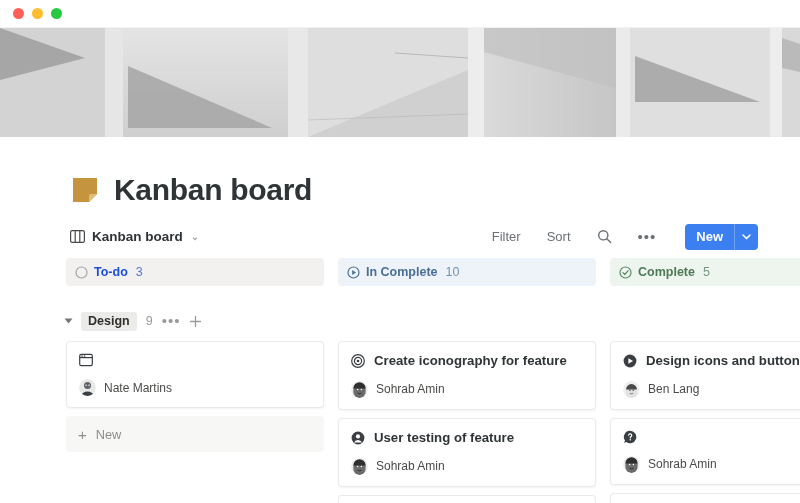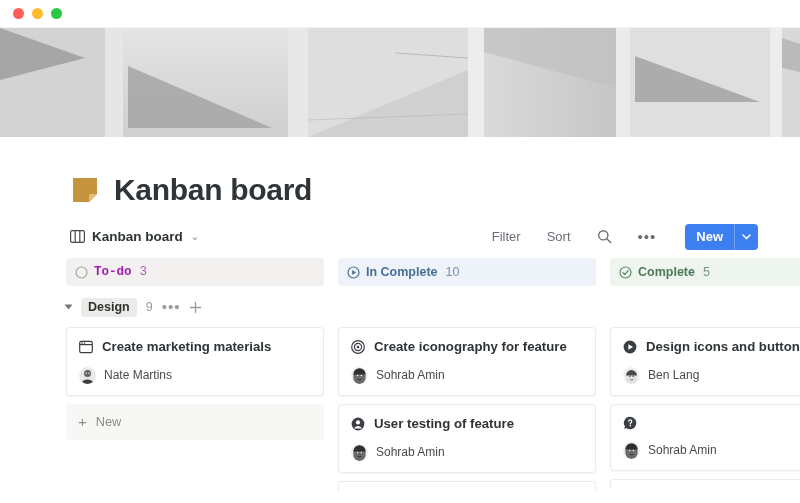--- a/index.html
+++ b/index.html
@@ -133,31 +133,31 @@
     height: 28px;
     border-radius: 4px;
     display: flex;
     align-items: center;
     gap: 6px;
     padding: 0 9px;
     font-size: 12.5px;
   }
   .col-head .nm { font-weight: bold; }
   .col-head .ct { font-weight: normal; opacity: .75; margin-left: 2px; }
-  .col-head.todo     { background: #f2f1f0; color: #a21caf; font-family: Liberation Mono, monospace; }
+  .col-head.todo     { background: #f2f1f0; color: #1d4ed8; }
   .col-head.progress { background: #eef3fa; color: #4a6f96; }
   .col-head.complete { background: #eef5ef; color: #4e7a58; }
 
   
   .group-row {
     display: flex;
     align-items: center;
     gap: 9px;
     height: 30px;
-    margin-top: 6px;
+    margin-top: 20px;
     margin-left: -16px;
     padding-left: 16px;
   }
   .tri {
     width: 0; height: 0;
     border-left: 5px solid #787774;
     border-top: 4px solid transparent;
     border-bottom: 4px solid transparent;
     transform: rotate(90deg);
     margin-right: 1px;
@@ -383,21 +383,20 @@
         <div class="card">
           <div class="card-title">
             <span class="ico">
               <svg width="14" height="14" viewBox="0 0 14 14" aria-hidden="true">
                 <rect x="0.7" y="1.4" width="12.6" height="11.2" rx="1.6" fill="none" stroke="#3b3f44" stroke-width="1.2"></rect>
                 <line x1="0.9" y1="4.6" x2="13.1" y2="4.6" stroke="#3b3f44" stroke-width="1.2"></line>
                 <rect x="2.3" y="2.5" width="1.5" height="1.2" fill="#3b3f44"></rect>
                 <rect x="4.8" y="2.5" width="1.5" height="1.2" fill="#3b3f44"></rect>
               </svg>
             </span>
-            <span>Create marketing materials</span>
           </div>
           <div class="card-assignee">
             <span class="avatar">
               <svg width="17" height="17" viewBox="0 0 17 17" aria-hidden="true">
                 <circle cx="8.5" cy="8.5" r="8.5" fill="#e8e8e8"></circle>
                 <circle cx="8.5" cy="6.6" r="3.5" fill="#5f6368"></circle>
                 <path d="M1.8 17 A7.2 7.2 0 0 1 15.2 17 Z" fill="#3c4043"></path>
                 <circle cx="7.1" cy="6.3" r="0.7" fill="#ffffff"></circle>
                 <circle cx="10" cy="6.3" r="0.7" fill="#ffffff"></circle>
               </svg>

